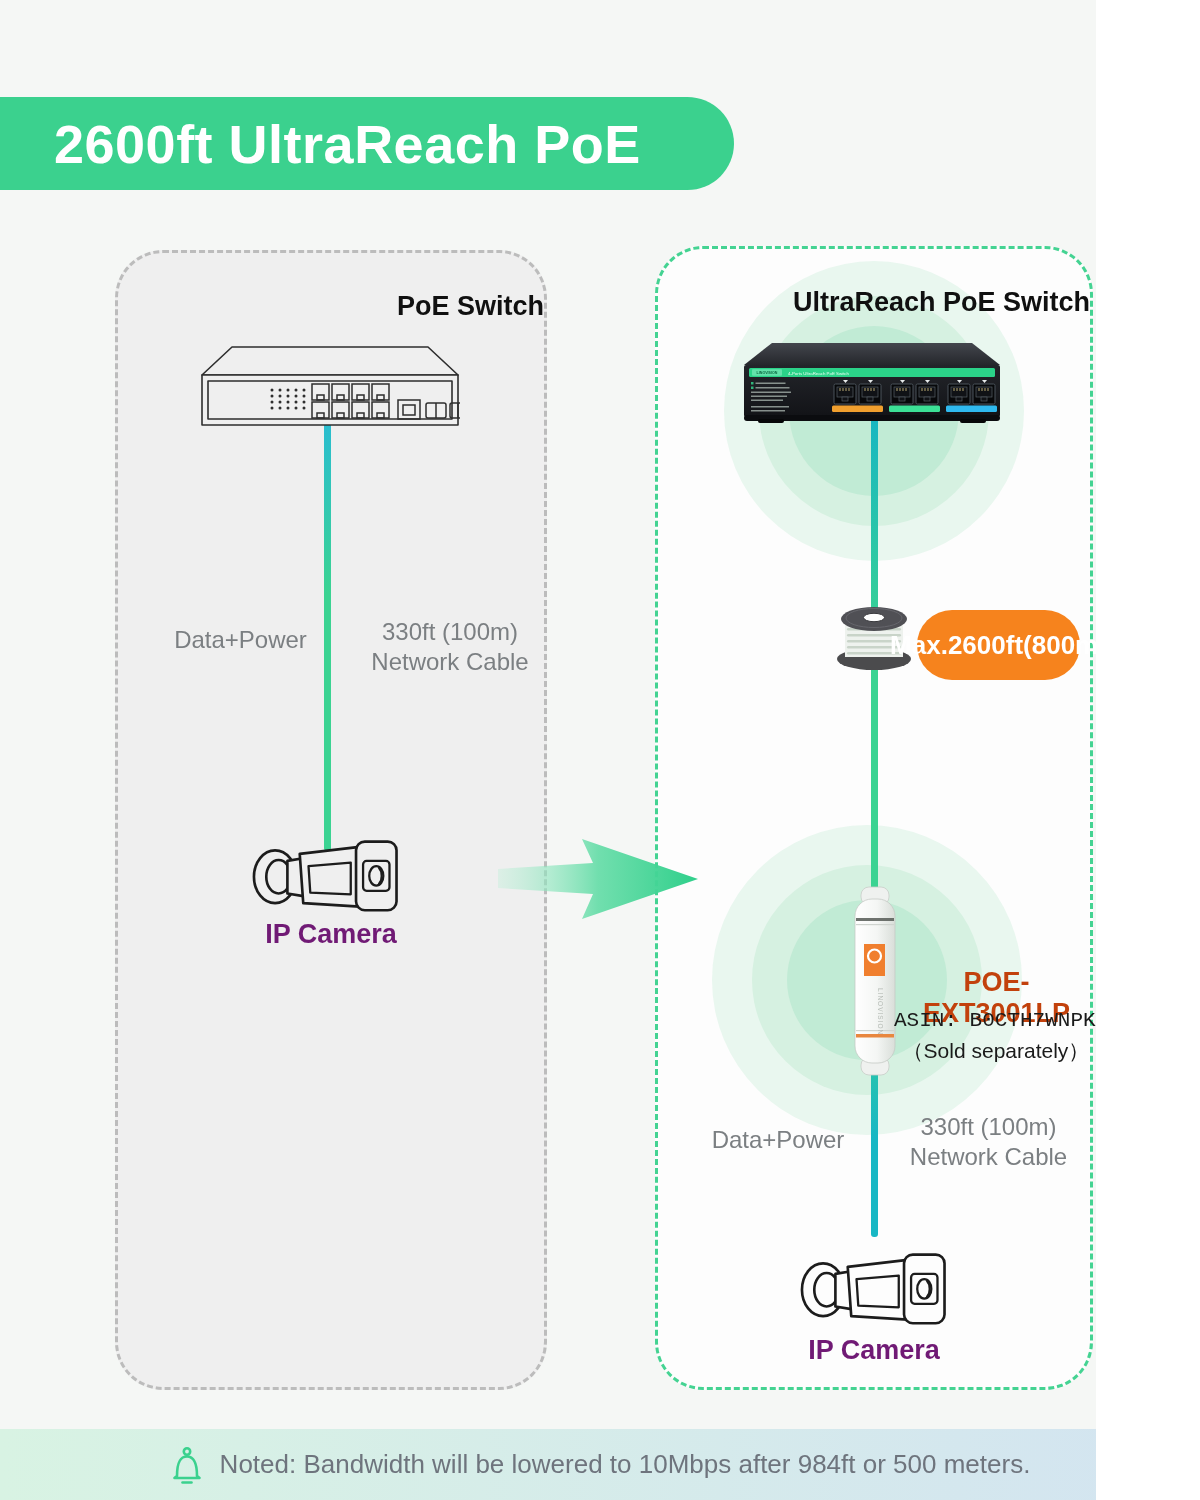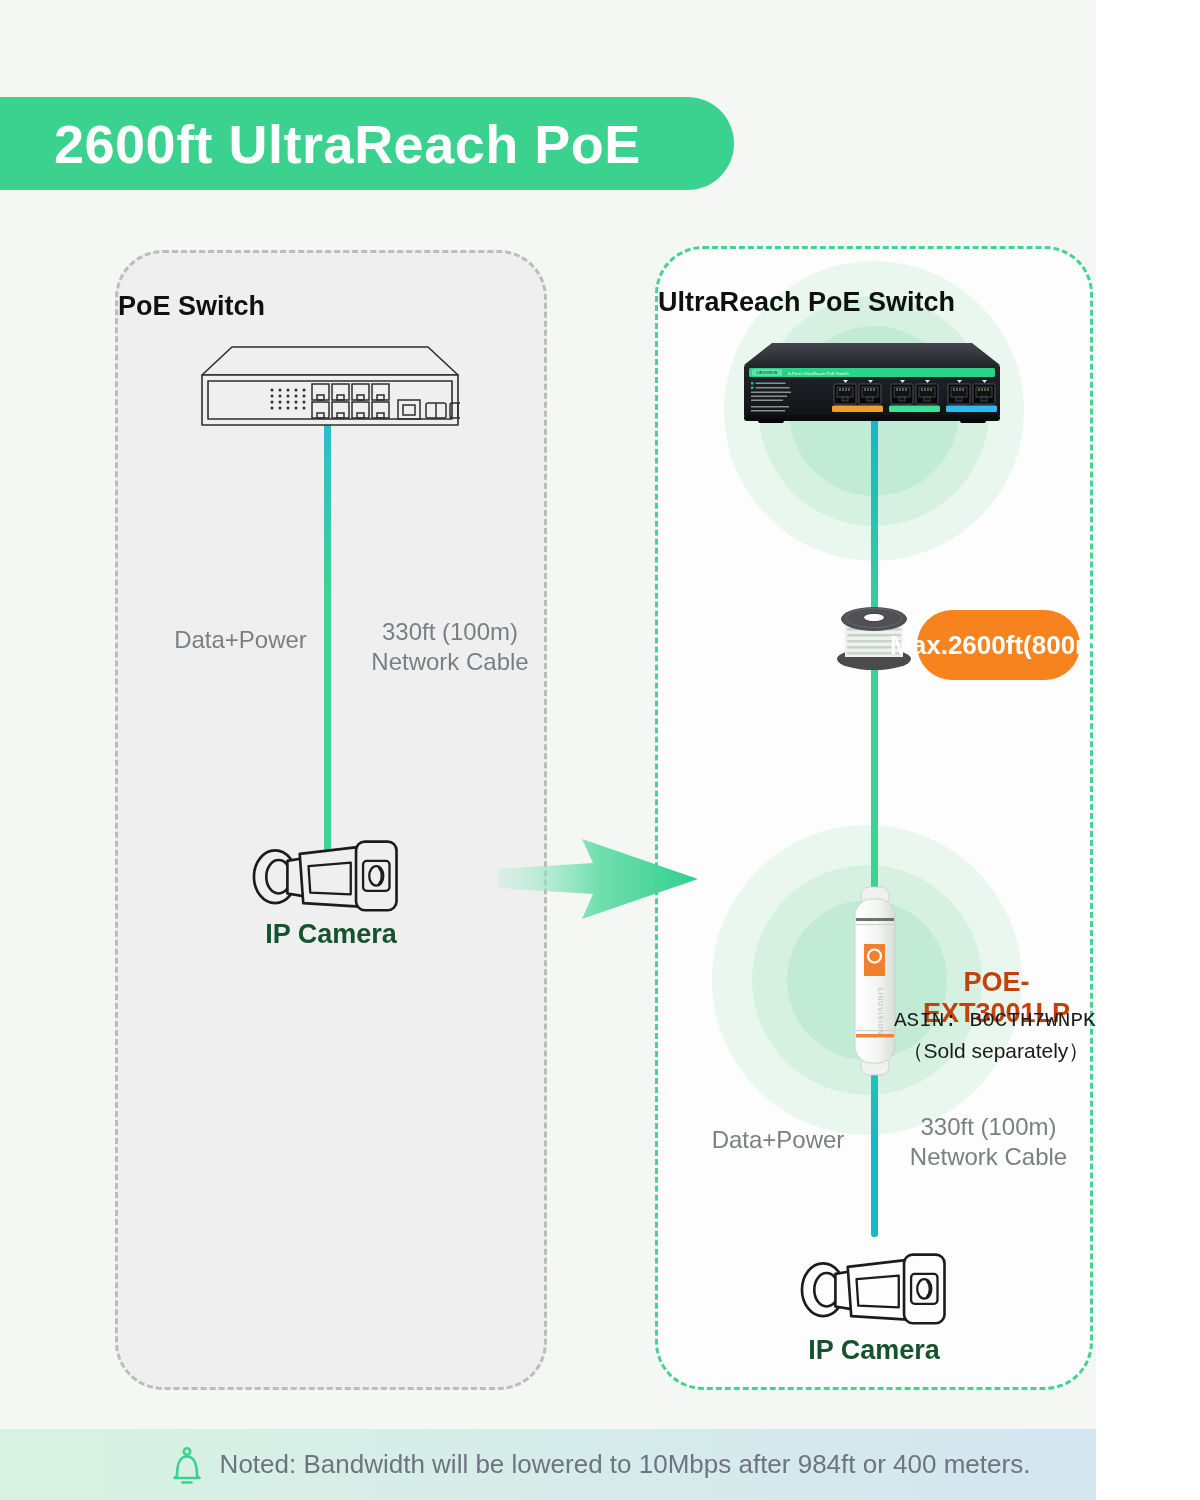--- a/index.html
+++ b/index.html
@@ -11,28 +11,28 @@
   .banner{
     position:absolute;left:0;top:97px;width:734px;height:93px;
     background:#3bd18e;border-radius:0 47px 47px 0;
     display:flex;align-items:center;box-sizing:border-box;padding-left:54px;
   }
   .banner .t{font-size:54px;font-weight:bold;color:#ffffff;letter-spacing:.5px;}
   
   .panel{position:absolute;box-sizing:border-box;border-radius:48px;}
   .panel-left{left:115px;top:250px;width:432px;height:1140px;background:#efefef;border:3px dashed #bcbcbc;}
   .panel-right{left:655px;top:246px;width:438px;height:1144px;background:#fdfdfd;border:3px dashed #44d392;}
-  .panel-title{position:absolute;left:0;right:0;text-align:left;font-size:27px;font-weight:bold;color:#101010;z-index:6;}
+  .panel-title{position:absolute;left:0;right:0;text-align:right;font-size:27px;font-weight:bold;color:#101010;z-index:6;}
   
   .cable{position:absolute;width:7px;border-radius:3px;z-index:1;}
   .cable-l{left:205.5px;top:170px;height:428px;background:linear-gradient(180deg,#2abdd0 0%,#3bd392 40%,#3bd392 100%);}
   .cable-r{left:212.5px;top:165px;height:823px;background:linear-gradient(180deg,#17b6c2 0%,#3bd392 28%,#3bd392 68%,#18b7c4 88%,#18b7c4 100%);}
   
   .lbl{position:absolute;color:#7b7f82;font-size:24px;line-height:30px;text-align:center;z-index:6;}
-  .ipcam{position:absolute;left:0;right:0;text-align:center;font-size:27px;font-weight:bold;color:#14532d;z-index:6;}
+  .ipcam{position:absolute;left:0;right:0;text-align:center;font-size:27px;font-weight:bold;color:#701a75;z-index:6;}
   
   .glow{position:absolute;border-radius:50%;z-index:0;}
   
   .badge{
     position:absolute;left:259px;top:361px;width:163px;height:70px;border-radius:35px;
     background:#f6831d;color:#ffffff;font-size:26px;font-weight:bold;line-height:31px;
     display:flex;flex-direction:row;align-items:center;justify-content:center;z-index:6;
   }
   
   .ext-model{position:absolute;left:236px;top:718px;width:205px;text-align:center;font-size:27px;font-weight:bold;color:#c2410c;z-index:6;}
@@ -317,16 +317,16 @@
   </div>
 
   <div class="footer">
     <svg width="34" height="38" viewBox="0 0 34 38">
       <g fill="none" stroke="#3bd18e" stroke-width="2.6" stroke-linecap="round" stroke-linejoin="round">
         <circle cx="17" cy="5.5" r="3.2"></circle>
         <path d="M7,30 C7,15 11,10.5 17,10.5 C23,10.5 27,15 27,30 Q28.5,31.5 29.5,32 L4.5,32 Q5.5,31.5 7,30 Z"></path>
         <path d="M12.5,36.5 L21.5,36.5"></path>
       </g>
     </svg>
-    <div class="note">Noted: Bandwidth will be lowered to 10Mbps after 984ft or 400 meters.</div>
+    <div class="note">Noted: Bandwidth will be lowered to 10Mbps after 984ft or 500 meters.</div>
   </div>
 
 </div>
 
 </body></html>

